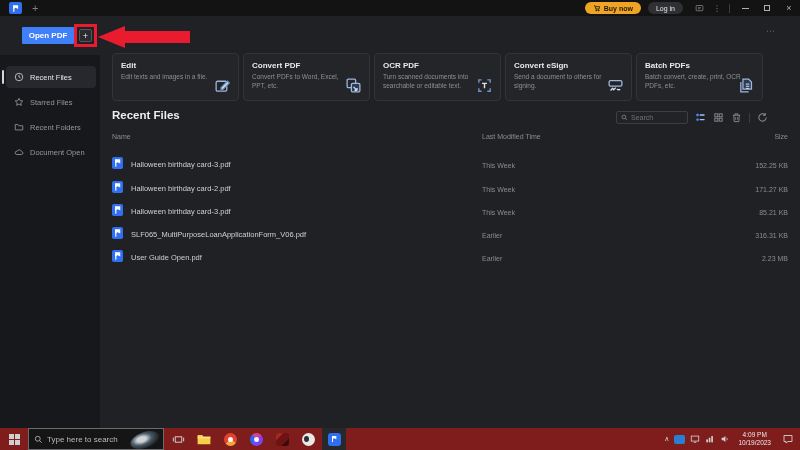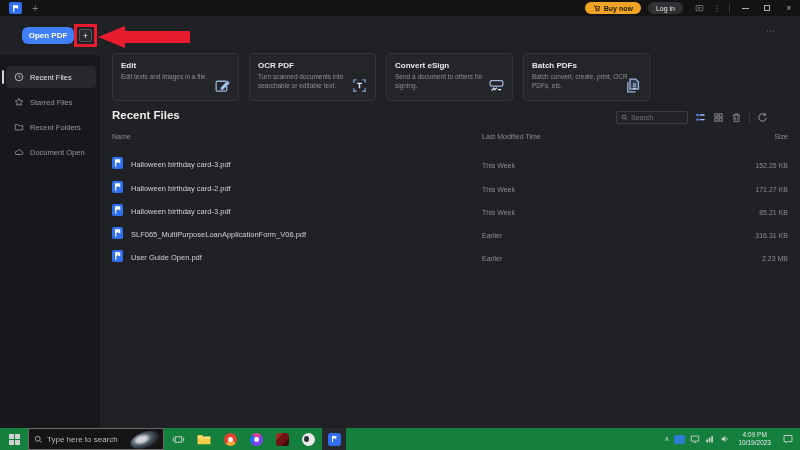--- a/index.html
+++ b/index.html
@@ -22,39 +22,39 @@
   .login { background:#2f3033; color:#e4e5e7; }
   .tb-ic { color:#8a8b8f; margin:0 5px; display:flex; align-items:center; }
   .kebab { font-size:8px; color:#8a8b8f; margin:0 4px; }
   .tb-sep { width:1px; height:9px; background:#3a3b3e; margin:0 4px; }
   .winctl { width:22px; height:16px; display:flex; align-items:center; justify-content:center; color:#aeafb2; font-size:9px; }
   .min-line { width:7px; height:1px; background:#aeafb2; }
   .restore-box { width:6px; height:6px; border:1px solid #aeafb2; }
   
   .appbody { position:absolute; left:0; top:16px; width:800px; height:412px; background:#202124; }
   .open-pdf { position:absolute; left:22px; top:11px; width:52px; height:17px; background:#3f7ff7;
-    color:#fff; font-size:8px; font-weight:bold; border:none; border-radius:6px; font-family:inherit; cursor:pointer; }
+    color:#fff; font-size:8px; font-weight:bold; border:none; border-radius:1px; font-family:inherit; cursor:pointer; }
   .plus-btn { position:absolute; left:79px; top:13px; width:13px; height:13px; background:#2a2b2f;
     border:1px solid #56575c; border-radius:2px; color:#e8e9ea; font-size:9px; line-height:10px;
     display:flex; align-items:center; justify-content:center; cursor:pointer; }
   .anno-box { position:absolute; left:74px; top:8px; width:23px; height:23px; border:3px solid #e81c2e; }
   .anno-shaft { position:absolute; left:124px; top:15px; width:66px; height:12px; background:#e81c2e; }
   .anno-head { position:absolute; left:98px; top:10px; width:0; height:0;
     border-top:11px solid transparent; border-bottom:11px solid transparent; border-right:27px solid #e81c2e; }
   .overflow { position:absolute; left:766px; top:10px; color:#6f7074; font-size:9px; letter-spacing:1px; }
   
   .sidebar { position:absolute; left:0; top:39px; width:100px; height:373px; background:#17181b; }
   .side-item { position:relative; margin:0 4px 3px 6px; height:22px; border-radius:4px;
     display:flex; align-items:center; gap:6px; padding-left:8px; color:#96979b; font-size:7.5px; cursor:pointer; }
   .side-item:first-child { margin-top:11px; }
   .side-item.active { background:#27282d; color:#e6e7e9; }
   .side-accent { position:absolute; left:-4px; top:4px; width:2px; height:14px; background:#d4d5d8; border-radius:1px; }
   .side-item svg { flex:0 0 auto; }
   
-  .cards { position:absolute; left:112px; top:37px; display:flex; gap:10px; }
+  .cards { position:absolute; left:112px; top:37px; display:flex; gap:4px; }
   .card { position:relative; width:127px; height:48px; background:#242529; border:1px solid #333439;
     border-radius:4px; padding:7px 8px; cursor:pointer; }
   .card-title { font-size:8px; font-weight:bold; color:#e8e9eb; margin-bottom:3px; }
   .card-desc { font-size:6.5px; line-height:1.35; color:#8e8f94; width:96px; }
   .card-icon { position:absolute; right:7px; bottom:6px; }
   
   .rf-head { position:absolute; left:112px; top:93px; font-size:11.5px; font-weight:bold; color:#eceded; }
   .list-toolbar { position:absolute; left:616px; top:95px; display:flex; align-items:center; gap:7px; }
   .searchbox { width:72px; height:13px; background:#222327; border:1px solid #3d3e44; border-radius:2px;
     display:flex; align-items:center; padding:0 4px; gap:3px; }
@@ -67,21 +67,21 @@
   .th-name { position:absolute; left:0; }
   .th-mod { position:absolute; left:370px; }
   .th-size { position:absolute; right:0; }
   .rows { position:absolute; left:112px; top:130px; width:676px; }
   .srow { position:relative; height:23.3px; display:flex; align-items:flex-end; cursor:pointer; }
   .srow .fico { margin-right:8px; display:flex; }
   .f-name { font-size:7.5px; color:#cfd0d3; }
   .f-mod { position:absolute; left:370px; font-size:7px; color:#8b8c90; }
   .f-size { position:absolute; right:0; font-size:7px; color:#8b8c90; }
   
-  .taskbar { position:absolute; left:0; top:428px; width:800px; height:22px; background:#15803d;
+  .taskbar { position:absolute; left:0; top:428px; width:800px; height:22px; background:#7f1d1d;
     display:flex; align-items:center; }
   .startbtn { width:28px; height:22px; display:flex; align-items:center; justify-content:center; cursor:pointer; }
   .winlogo { display:grid; grid-template-columns:5px 5px; grid-template-rows:5px 5px; gap:1px; }
   .winlogo span { background:#cfd0d2; }
   .tb-search { width:136px; height:22px; background:#151516; border:1px solid #6b6b6d;
     display:flex; align-items:center; padding:0 5px; gap:4px; position:relative; cursor:text; }
   .tb-search input { flex:1; min-width:0; background:transparent; border:none; outline:none;
     color:#c6c7c9; font-size:8px; font-family:inherit; }
   .tb-search input::placeholder { color:#b9babc; }
   .swirl { position:absolute; right:3px; top:3px; width:30px; height:16px; border-radius:50%;
@@ -188,20 +188,29 @@
     <div class="cards">
       <div class="card">
         <div class="card-title">Edit</div>
         <div class="card-desc">Edit texts and images in a file.</div>
         <svg class="card-icon" width="17" height="17" viewBox="0 0 24 24" fill="none" stroke="#9db8dc" stroke-width="1.8">
             <rect x="3" y="6" width="15" height="14" rx="2"></rect>
             <path d="M10 15l9-9 2.5 2.5-9 9H10z" fill="#d7e3f2" stroke="#6f93c2"></path>
           </svg>
       </div>
       <div class="card">
+        <div class="card-title">Convert PDF</div>
+        <div class="card-desc">Convert PDFs to Word, Excel, PPT, etc.</div>
+        <svg class="card-icon" width="17" height="17" viewBox="0 0 24 24" fill="none" stroke="#9db8dc" stroke-width="1.8">
+            <rect x="3" y="3" width="12" height="12" rx="1.5"></rect>
+            <rect x="9" y="9" width="12" height="12" rx="1.5" fill="#2a3b52"></rect>
+            <path d="M12 14l5 5m0 0v-3.5m0 3.5h-3.5" stroke="#d7e3f2"></path>
+          </svg>
+      </div>
+      <div class="card">
         <div class="card-title">OCR PDF</div>
         <div class="card-desc">Turn scanned documents into searchable or editable text.</div>
         <svg class="card-icon" width="17" height="17" viewBox="0 0 24 24" fill="none" stroke="#6f93c2" stroke-width="2">
             <path d="M4 8V4h4M16 4h4v4M20 16v4h-4M8 20H4v-4"></path>
             <path d="M8.5 9h7M12 9v7" stroke="#d7e3f2"></path>
           </svg>
       </div>
       <div class="card">
         <div class="card-title">Convert eSign</div>
         <div class="card-desc">Send a document to others for signing.</div>

